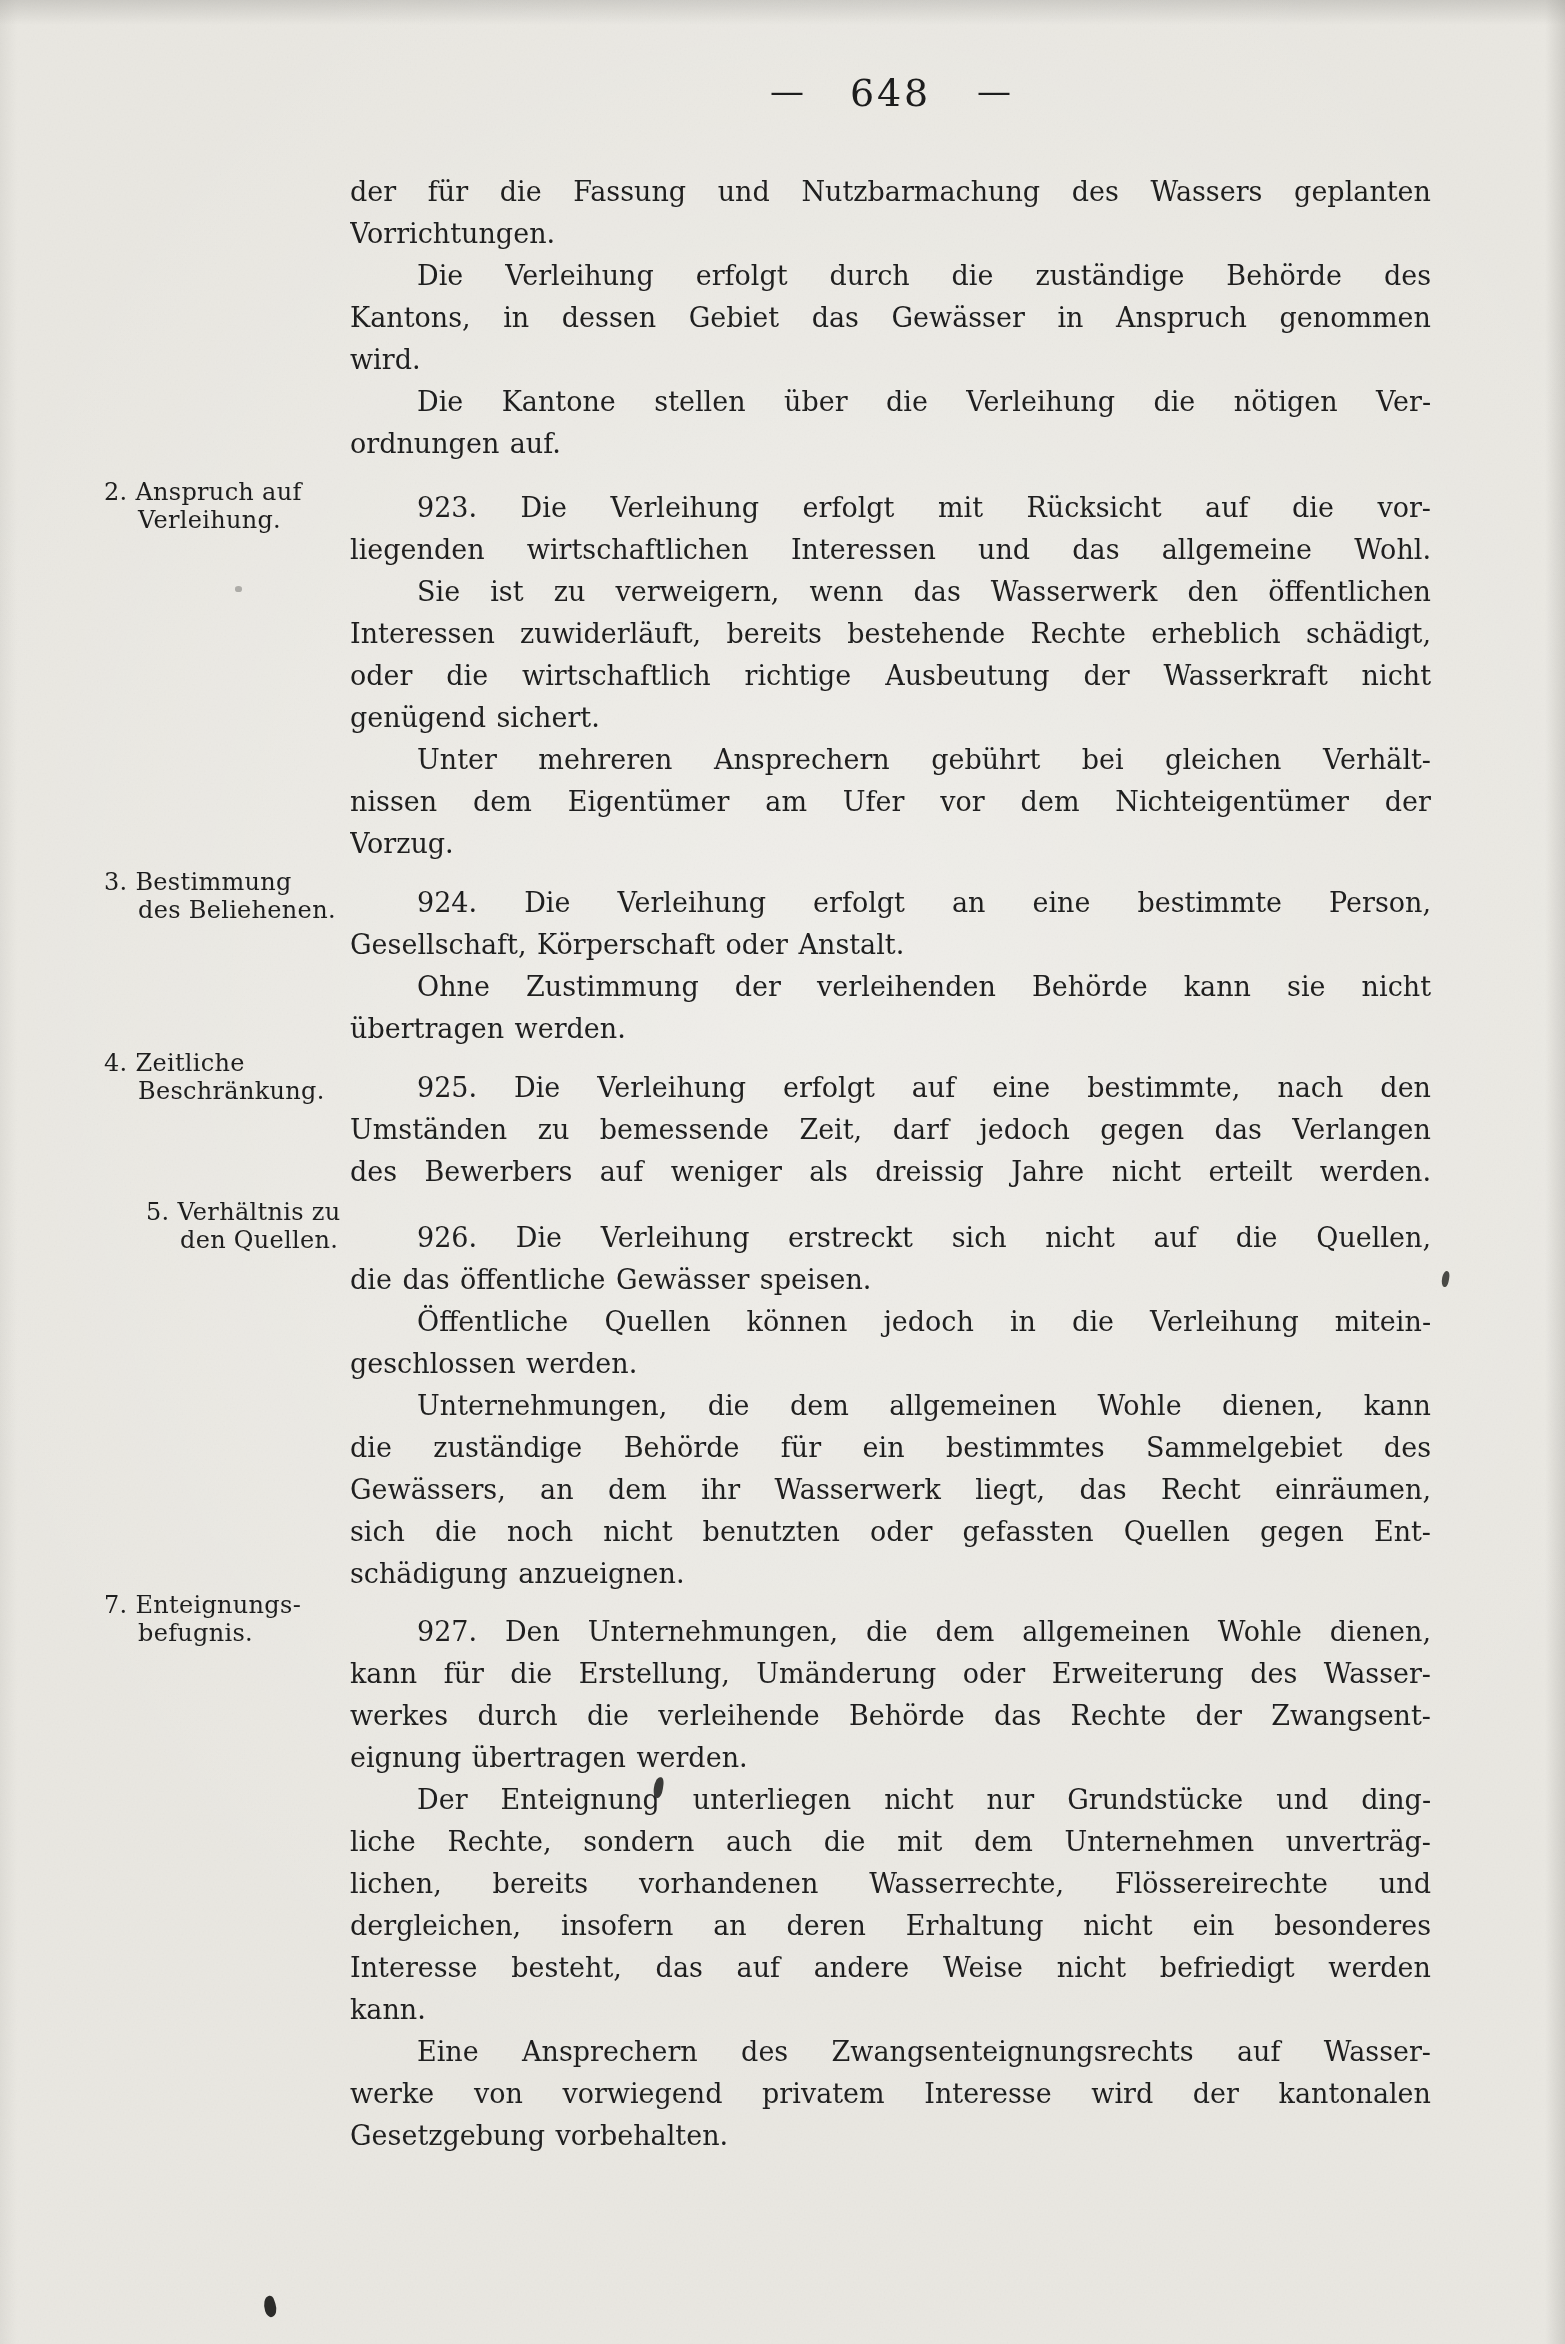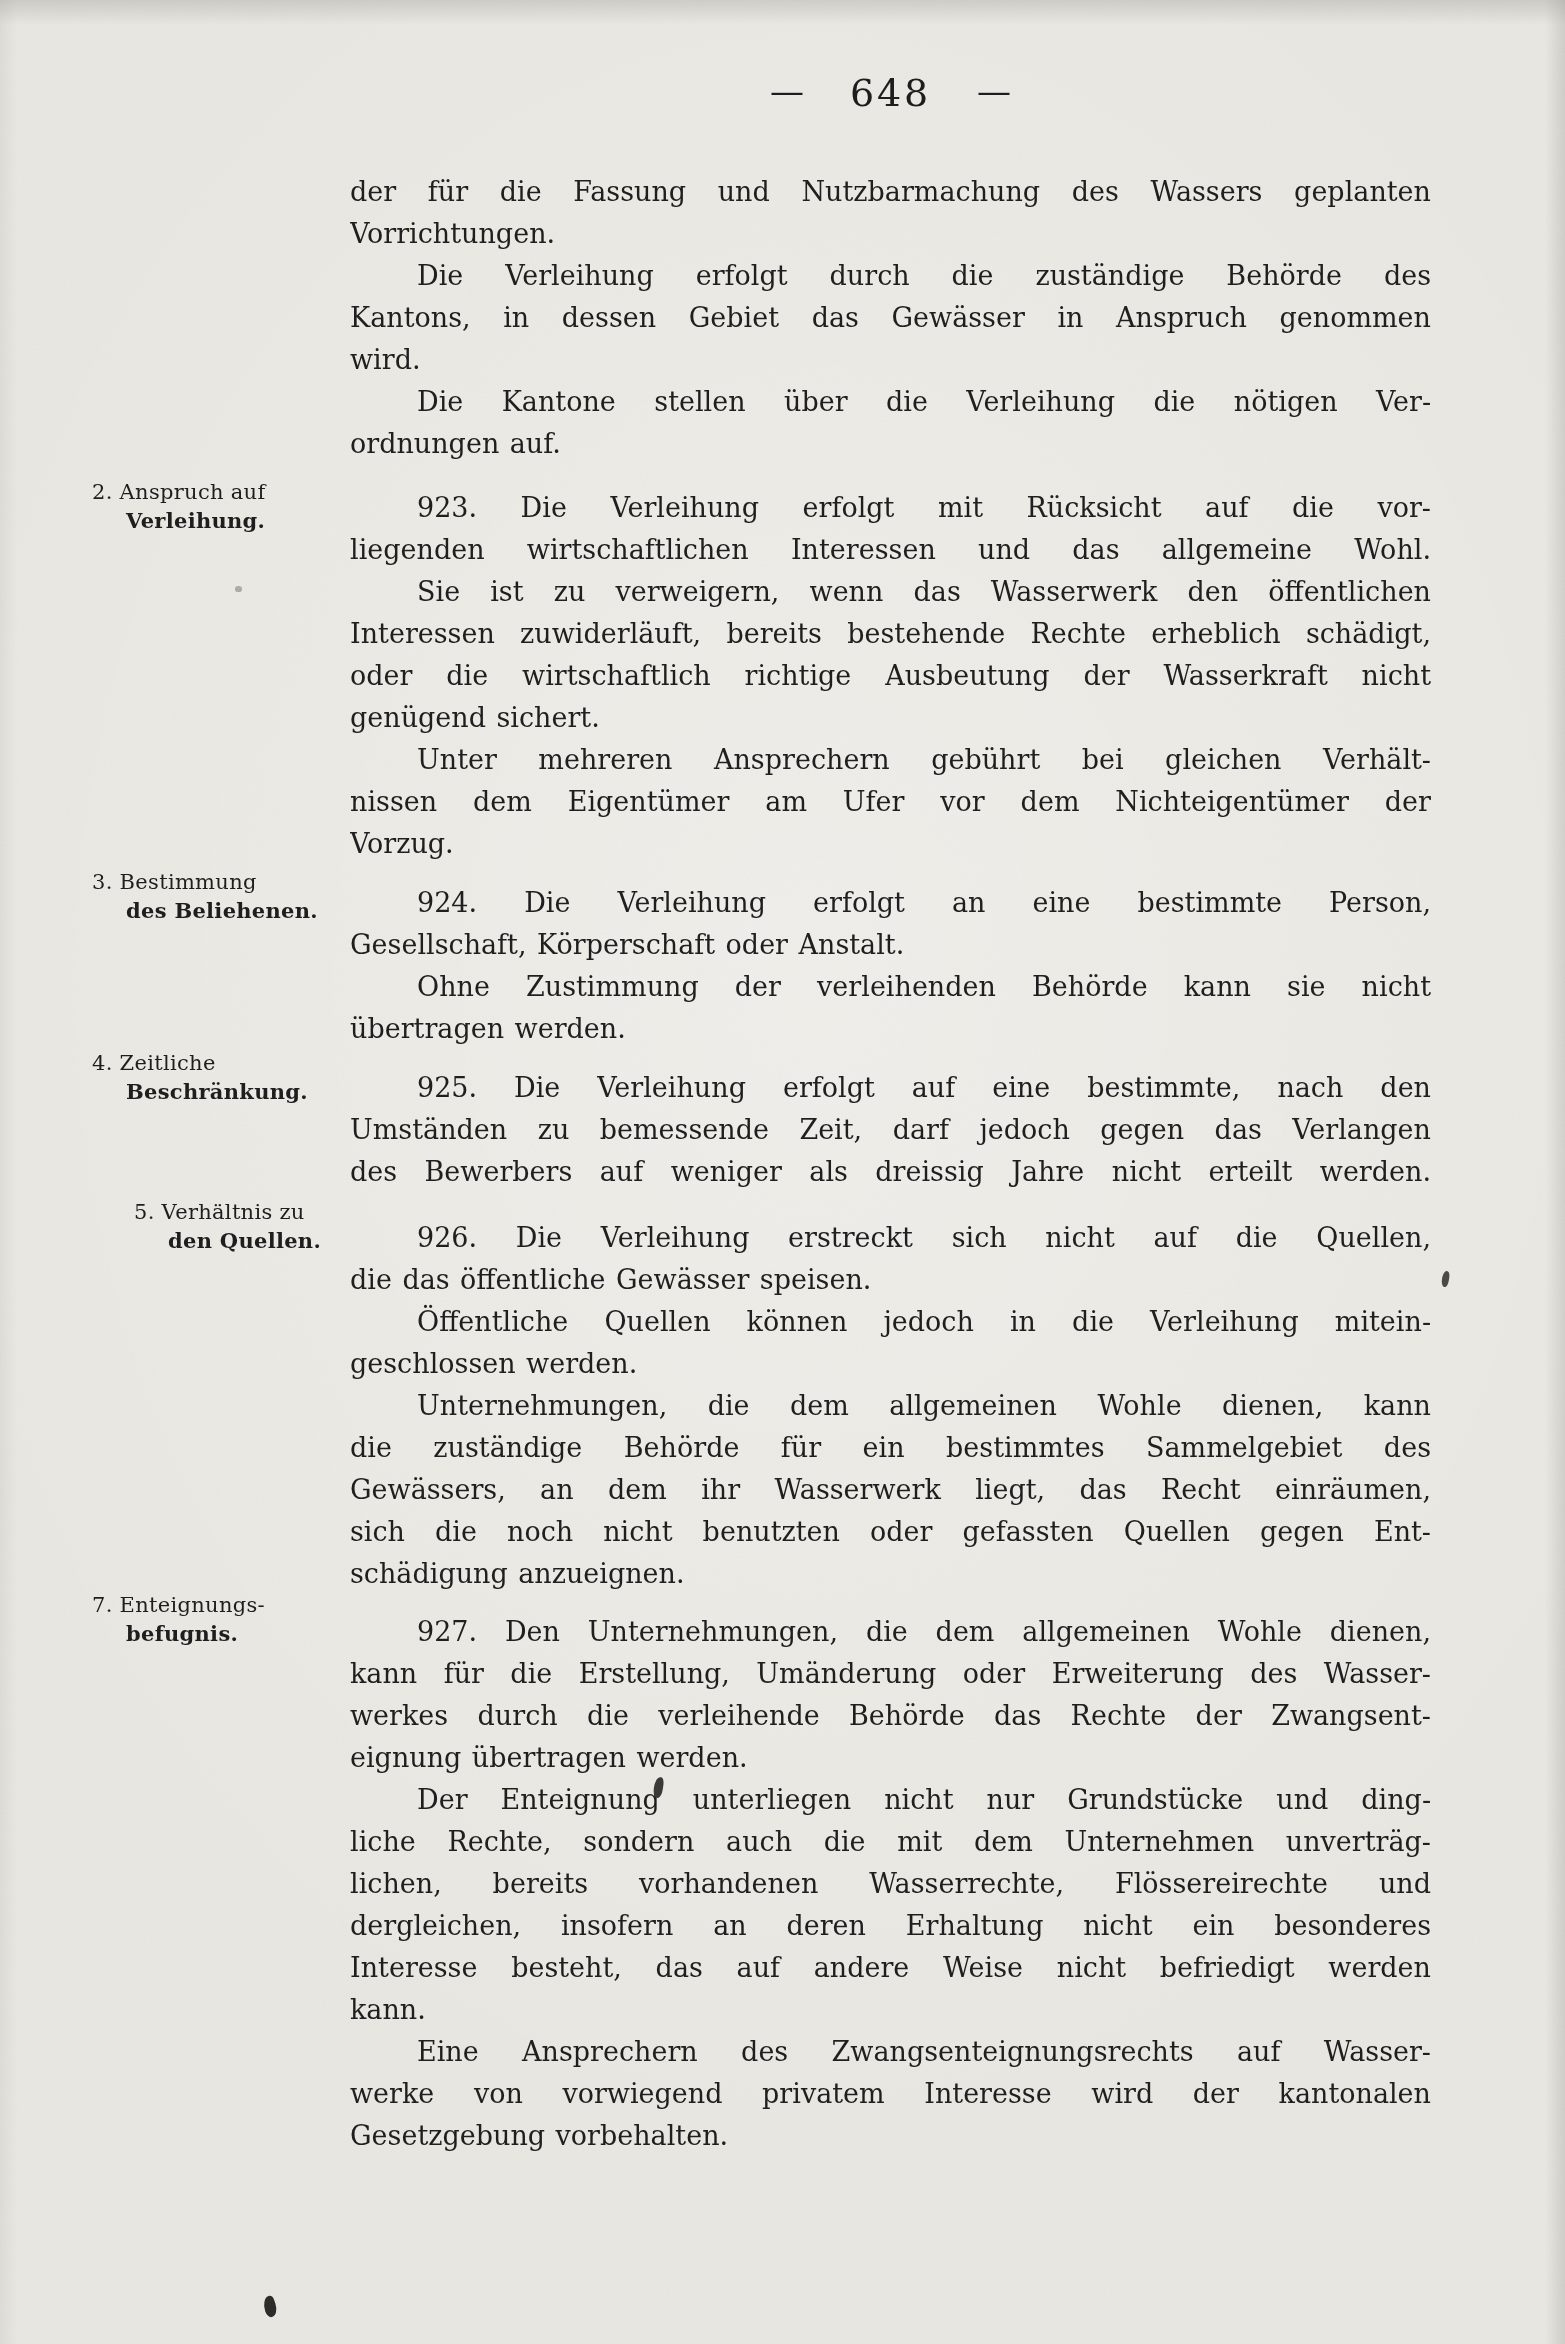--- a/index.html
+++ b/index.html
@@ -46,28 +46,28 @@
   .header .num {
     letter-spacing: 2.9px;
   }
   .header .dash {
     font-size: 34px;
     transform: translateY(-1.9px);
   }
   
   .note {
     position: absolute;
-    left: 92px;
+    left: 104px;
     width: 249px;
-    font-size: 21px;
+    font-size: 24px;
     line-height: 27.6px;
     color: #1e1e1e;
     letter-spacing: 0.3px;
   }
-  .note .nl2 { padding-left: 34px; font-weight: bold; }
+  .note .nl2 { padding-left: 34px; }
   .note-2 { top: 479px; }
   .note-3 { top: 869px; }
   .note-4 { top: 1050px; }
   .note-5 { top: 1199px; margin-left: 42px; }
   .note-6 { top: 1592px; }
   
   .bodytext {
     position: absolute;
     left: 350px;
     top: 171px;

